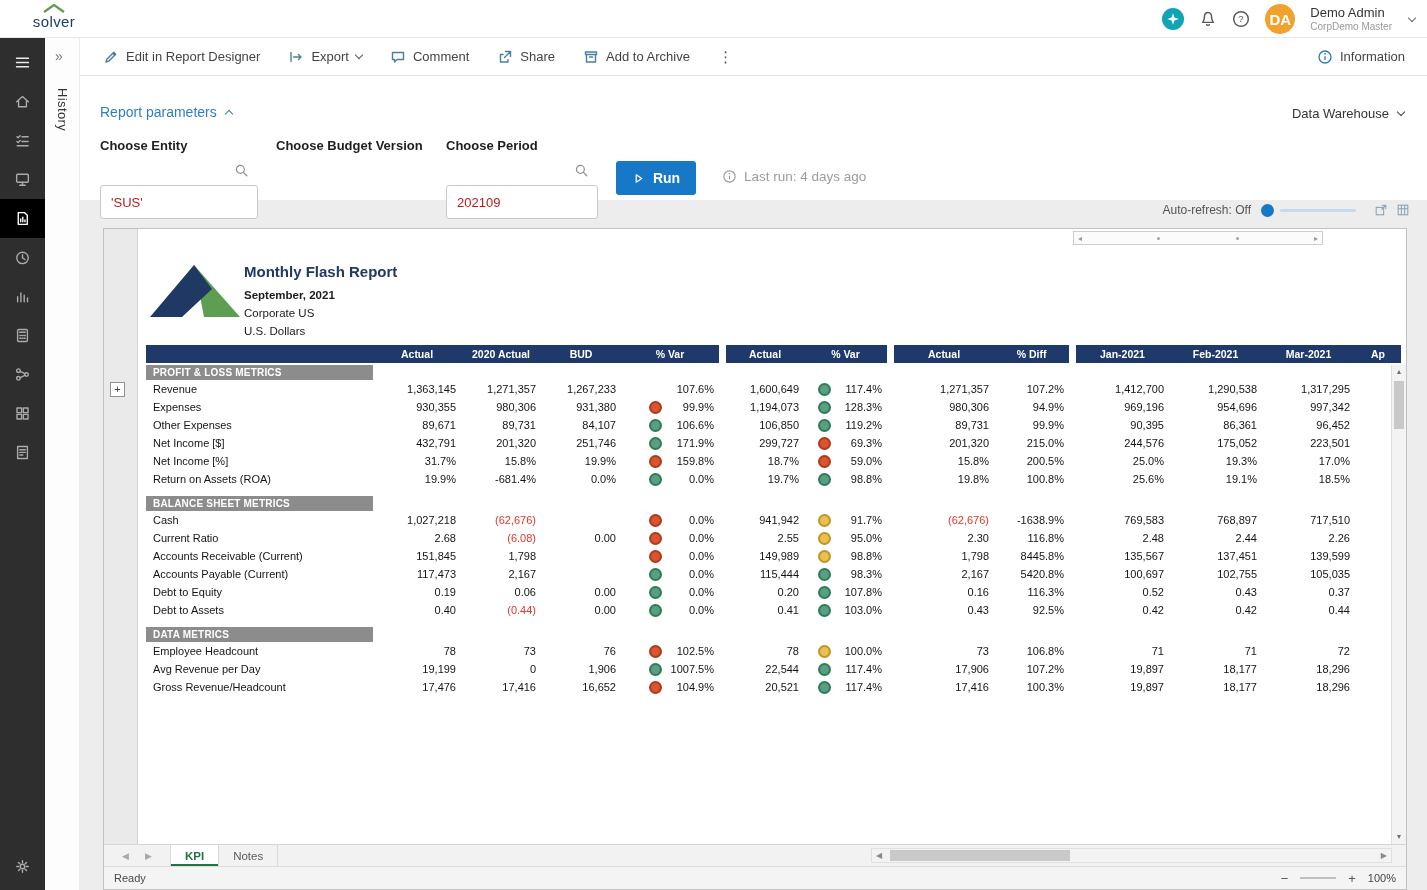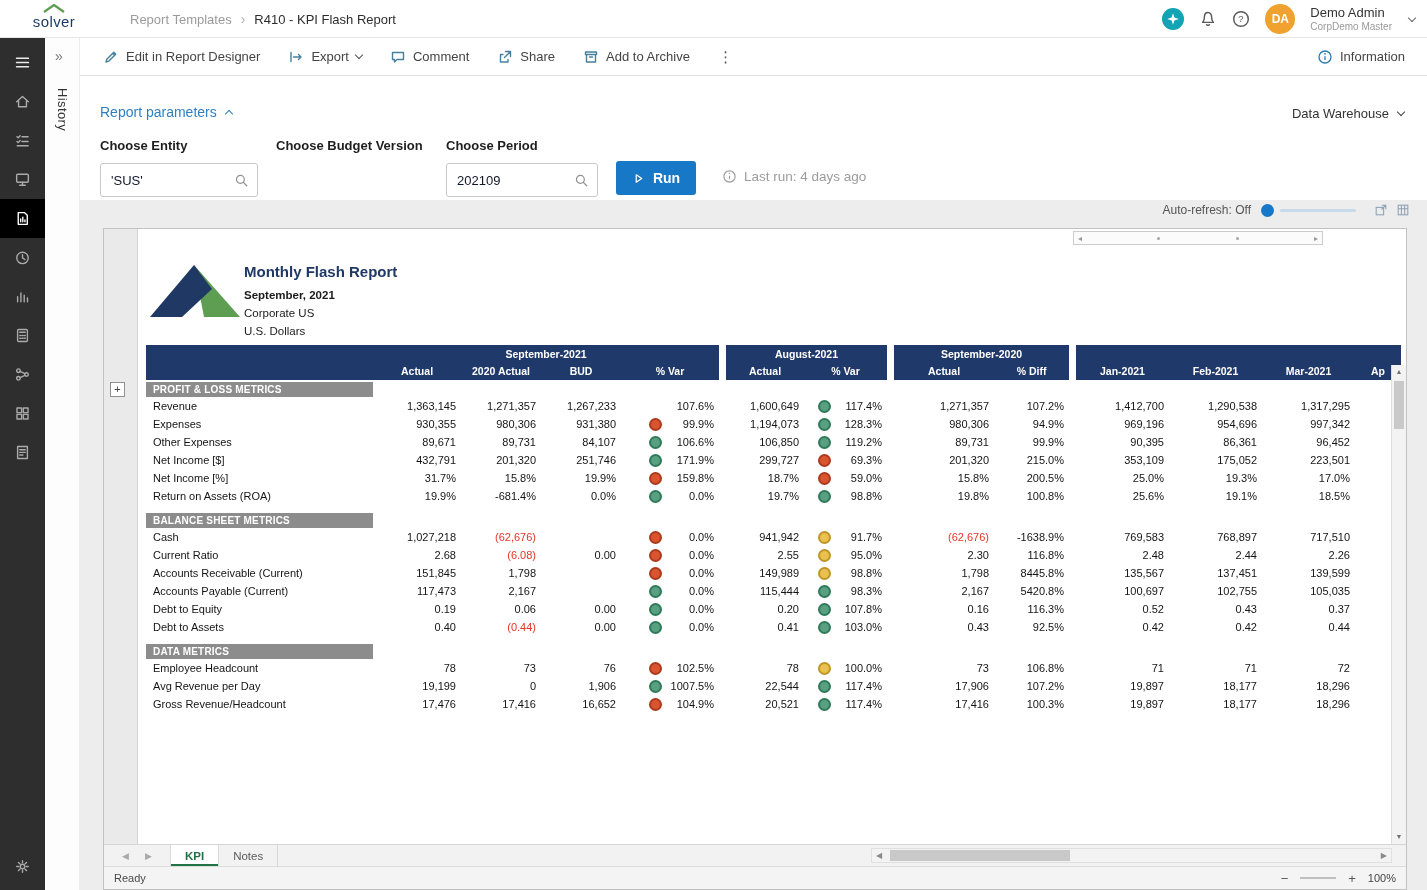--- a/index.html
+++ b/index.html
@@ -12,21 +12,21 @@
   .logo { position:absolute; left:24px; top:2px; width:60px; text-align:center; cursor:pointer; }
   .logo-mark { width:26px; height:9px; margin:2px auto 0; stroke:#5D9E52; stroke-width:2.2; fill:none; stroke-linejoin:round; }
   .logo-text { font-size:15px; color:#1C3C66; letter-spacing:.4px; }
   .crumb { position:absolute; left:130px; top:0; height:38px; display:flex; align-items:center; gap:9px; font-size:13px; }
   .crumb .parent { color:#9A9A9A; cursor:pointer; }
   .crumb .sep { color:#AFAFAF; font-size:14px; }
   .crumb .current { color:#2D2D2D; }
   .top-right { position:absolute; right:12px; top:0; height:38px; display:flex; align-items:center; gap:15px; }
   .tealbtn { width:22px; height:22px; cursor:pointer; }
   .icon16 { width:18px; height:18px; stroke:#5A5A5A; fill:none; stroke-width:1.3; stroke-linecap:round; stroke-linejoin:round; cursor:pointer; }
-  .avatar { width:30px; height:30px; border-radius:50%; background:#F0A12E; color:#fff; font-size:12px; font-weight:700; display:flex; align-items:center; justify-content:center; cursor:pointer; }
+  .avatar { width:30px; height:30px; border-radius:50%; background:#F0A12E; color:#fff; font-size:15px; font-weight:700; display:flex; align-items:center; justify-content:center; cursor:pointer; }
   .userblock { line-height:1.15; cursor:pointer; }
   .userblock .uname { font-size:13px; color:#333; }
   .userblock .uorg { font-size:10px; color:#999; }
   .chv { display:inline-block; width:6px; height:6px; border-right:1.6px solid currentColor; border-bottom:1.6px solid currentColor; }
   .chv.down { transform:rotate(45deg); margin-top:-3px; }
   .chv.up { transform:rotate(-135deg); margin-top:4px; }
   .topchv { color:#666; margin-left:2px; cursor:pointer; }
 
   
   .sidebar { position:absolute; left:0; top:38px; width:45px; height:852px; background:#2E2E2E; display:flex; flex-direction:column; align-items:center; padding-top:5px; z-index:8; }
@@ -53,23 +53,23 @@
   
   .content { position:absolute; left:80px; top:76px; width:1347px; height:814px; background:#fff; overflow:hidden; }
   .desk { position:absolute; left:0; top:124px; width:1347px; height:690px; background:#EDEDED; }
 
   .params-title { position:absolute; left:20px; top:28px; display:flex; align-items:center; gap:9px; color:#2E7FC2; font-size:14px; cursor:pointer; }
   .datasource { position:absolute; right:23px; top:30px; display:flex; align-items:center; gap:9px; font-size:13px; color:#333; cursor:pointer; }
 
   .fieldrow { position:absolute; left:20px; top:62px; display:flex; align-items:flex-start; }
   .field { width:158px; margin-right:18px; }
   .field:nth-child(2), .field:nth-child(3) { width:152px; }
-  .flabel { font-weight:700; font-size:13px; color:#1E1E1E; margin-bottom:10px; }
+  .flabel { font-weight:700; font-size:13px; color:#1E1E1E; margin-bottom:0; }
   .fbox { position:relative; }
-  .fbox input { width:100%; height:34px; border:1px solid #C9C9C9; border-radius:3px; padding:0 30px 0 10px; font:13px "Liberation Sans",sans-serif; color:#0f172a; outline:none; background:#fff; }
+  .fbox input { width:100%; height:34px; border:1px solid #C9C9C9; border-radius:3px; padding:0 30px 0 10px; font:13px "Liberation Sans",sans-serif; color:#b91c1c; outline:none; background:#fff;margin-top:32px; }
   .fbox .mag { position:absolute; right:9px; top:10px; width:15px; height:15px; stroke:#8E8E8E; fill:none; stroke-width:1.3; stroke-linecap:round; }
   .runbtn { margin-top:23px; width:80px; height:34px; background:#1878C8; border:none; border-radius:3px; color:#fff; font:600 14px "Liberation Sans",sans-serif; display:flex; align-items:center; justify-content:center; gap:8px; cursor:pointer; }
   .runbtn svg { width:13px; height:13px; stroke:#fff; fill:none; stroke-width:1.5; stroke-linejoin:round; }
   .lastrun { margin-top:31px; margin-left:26px; display:flex; align-items:center; gap:7px; color:#9C9C9C; font-size:13.5px; }
   .lastrun svg { width:15px; height:15px; stroke:#9C9C9C; fill:none; stroke-width:1.2; }
 
   .autorefresh { position:absolute; top:127px; right:17px; display:flex; align-items:center; gap:10px; font-size:12px; color:#555; }
   .ar-knob { width:13px; height:13px; border-radius:50%; background:#1878C8; cursor:pointer; }
   .ar-track { width:76px; height:3px; background:#C7D9EA; border-radius:2px; margin-left:-4px; }
   .ar-icons { display:flex; gap:8px; margin-left:8px; }
@@ -131,25 +131,20 @@
 </style>
 </head>
 <body>
 
 <header class="topbar">
   <div class="logo">
     <svg class="logo-mark" viewBox="0 0 26 9">
         <path d="M3 8 13 1l10 7"></path>
       </svg>
     <div class="logo-text">solver</div>
-  </div>
-  <div class="crumb">
-    <span class="parent">Report Templates</span>
-    <span class="sep">›</span>
-    <span class="current">R410 - KPI Flash Report</span>
   </div>
   <div class="top-right">
     <svg class="tealbtn" viewBox="0 0 22 22">
         <circle cx="11" cy="11" r="11" fill="#12A3B4"></circle>
         <path fill="#fff" d="M11 5.2 12.4 9.6 16.8 11 12.4 12.4 11 16.8 9.6 12.4 5.2 11 9.6 9.6Z"></path>
       </svg>
     <svg class="icon16" viewBox="0 0 16 16">
         <path d="M8 2.3C5.8 2.3 4.8 4.1 4.8 6.2c0 3-1.2 4.2-1.6 4.8h9.6c-.4-.6-1.6-1.8-1.6-4.8 0-2.1-1-3.9-3.2-3.9Z"></path>
         <path d="M6.8 13c.2.8 2.2.8 2.4 0"></path>
       </svg>
@@ -358,30 +353,20 @@
         </svg>
         <div class="rpthead">
           <div class="rpt-title">Monthly Flash Report</div>
           <div class="rpt-sub b">September, 2021</div>
           <div class="rpt-sub">Corporate US</div>
           <div class="rpt-sub">U.S. Dollars</div>
         </div>
 
         <div class="tbl">
             <div class="hrow">
-              <div class="hcell" style="width:227px;height:17px"></div>
-              <div class="hcell" style="width:346px;height:17px">September-2021</div>
-              <div class="gap"></div>
-              <div class="hcell" style="width:161px;height:17px">August-2021</div>
-              <div class="gap"></div>
-              <div class="hcell" style="width:175px;height:17px">September-2020</div>
-              <div class="gap"></div>
-              <div class="hcell" style="width:325px;height:17px"></div>
-            </div>
-            <div class="hrow">
               <div class="hcell" style="width:227px;height:18px"></div>
               <div class="hcell" style="width:88px;height:18px">Actual</div>
               <div class="hcell" style="width:80px;height:18px">2020 Actual</div>
               <div class="hcell" style="width:80px;height:18px">BUD</div>
               <div class="hcell" style="width:98px;height:18px">% Var</div>
               <div class="gap"></div>
               <div class="hcell" style="width:78px;height:18px">Actual</div>
               <div class="hcell" style="width:83px;height:18px">% Var</div>
               <div class="gap"></div>
               <div class="hcell" style="width:100px;height:18px">Actual</div>
@@ -453,21 +438,21 @@
               <div class="c num" style="width:80px"><span class="v">201,320</span></div>
               <div class="c num" style="width:80px"><span class="v">251,746</span></div>
               <div class="c num" style="width:98px"><span class="dot green" style="left:28px"></span><span class="v">171.9%</span></div>
               <div class="gap"></div>
               <div class="c num" style="width:78px"><span class="v">299,727</span></div>
               <div class="c num" style="width:83px"><span class="dot red" style="left:14px"></span><span class="v">69.3%</span></div>
               <div class="gap"></div>
               <div class="c num" style="width:100px"><span class="v">201,320</span></div>
               <div class="c num" style="width:75px"><span class="v">215.0%</span></div>
               <div class="gap"></div>
-              <div class="c num" style="width:93px"><span class="v">353,109</span></div>
+              <div class="c num" style="width:93px"><span class="v">244,576</span></div>
               <div class="c num" style="width:93px"><span class="v">175,052</span></div>
               <div class="c num" style="width:93px"><span class="v">223,501</span></div>
               <div class="c num" style="width:46px"><span class="v"></span></div>
             </div>
             <div class="trow">
               <div class="c label">Net Income [%]</div>
               <div class="c num" style="width:88px"><span class="v">31.7%</span></div>
               <div class="c num" style="width:80px"><span class="v">15.8%</span></div>
               <div class="c num" style="width:80px"><span class="v">19.9%</span></div>
               <div class="c num" style="width:98px"><span class="dot red" style="left:28px"></span><span class="v">159.8%</span></div>

